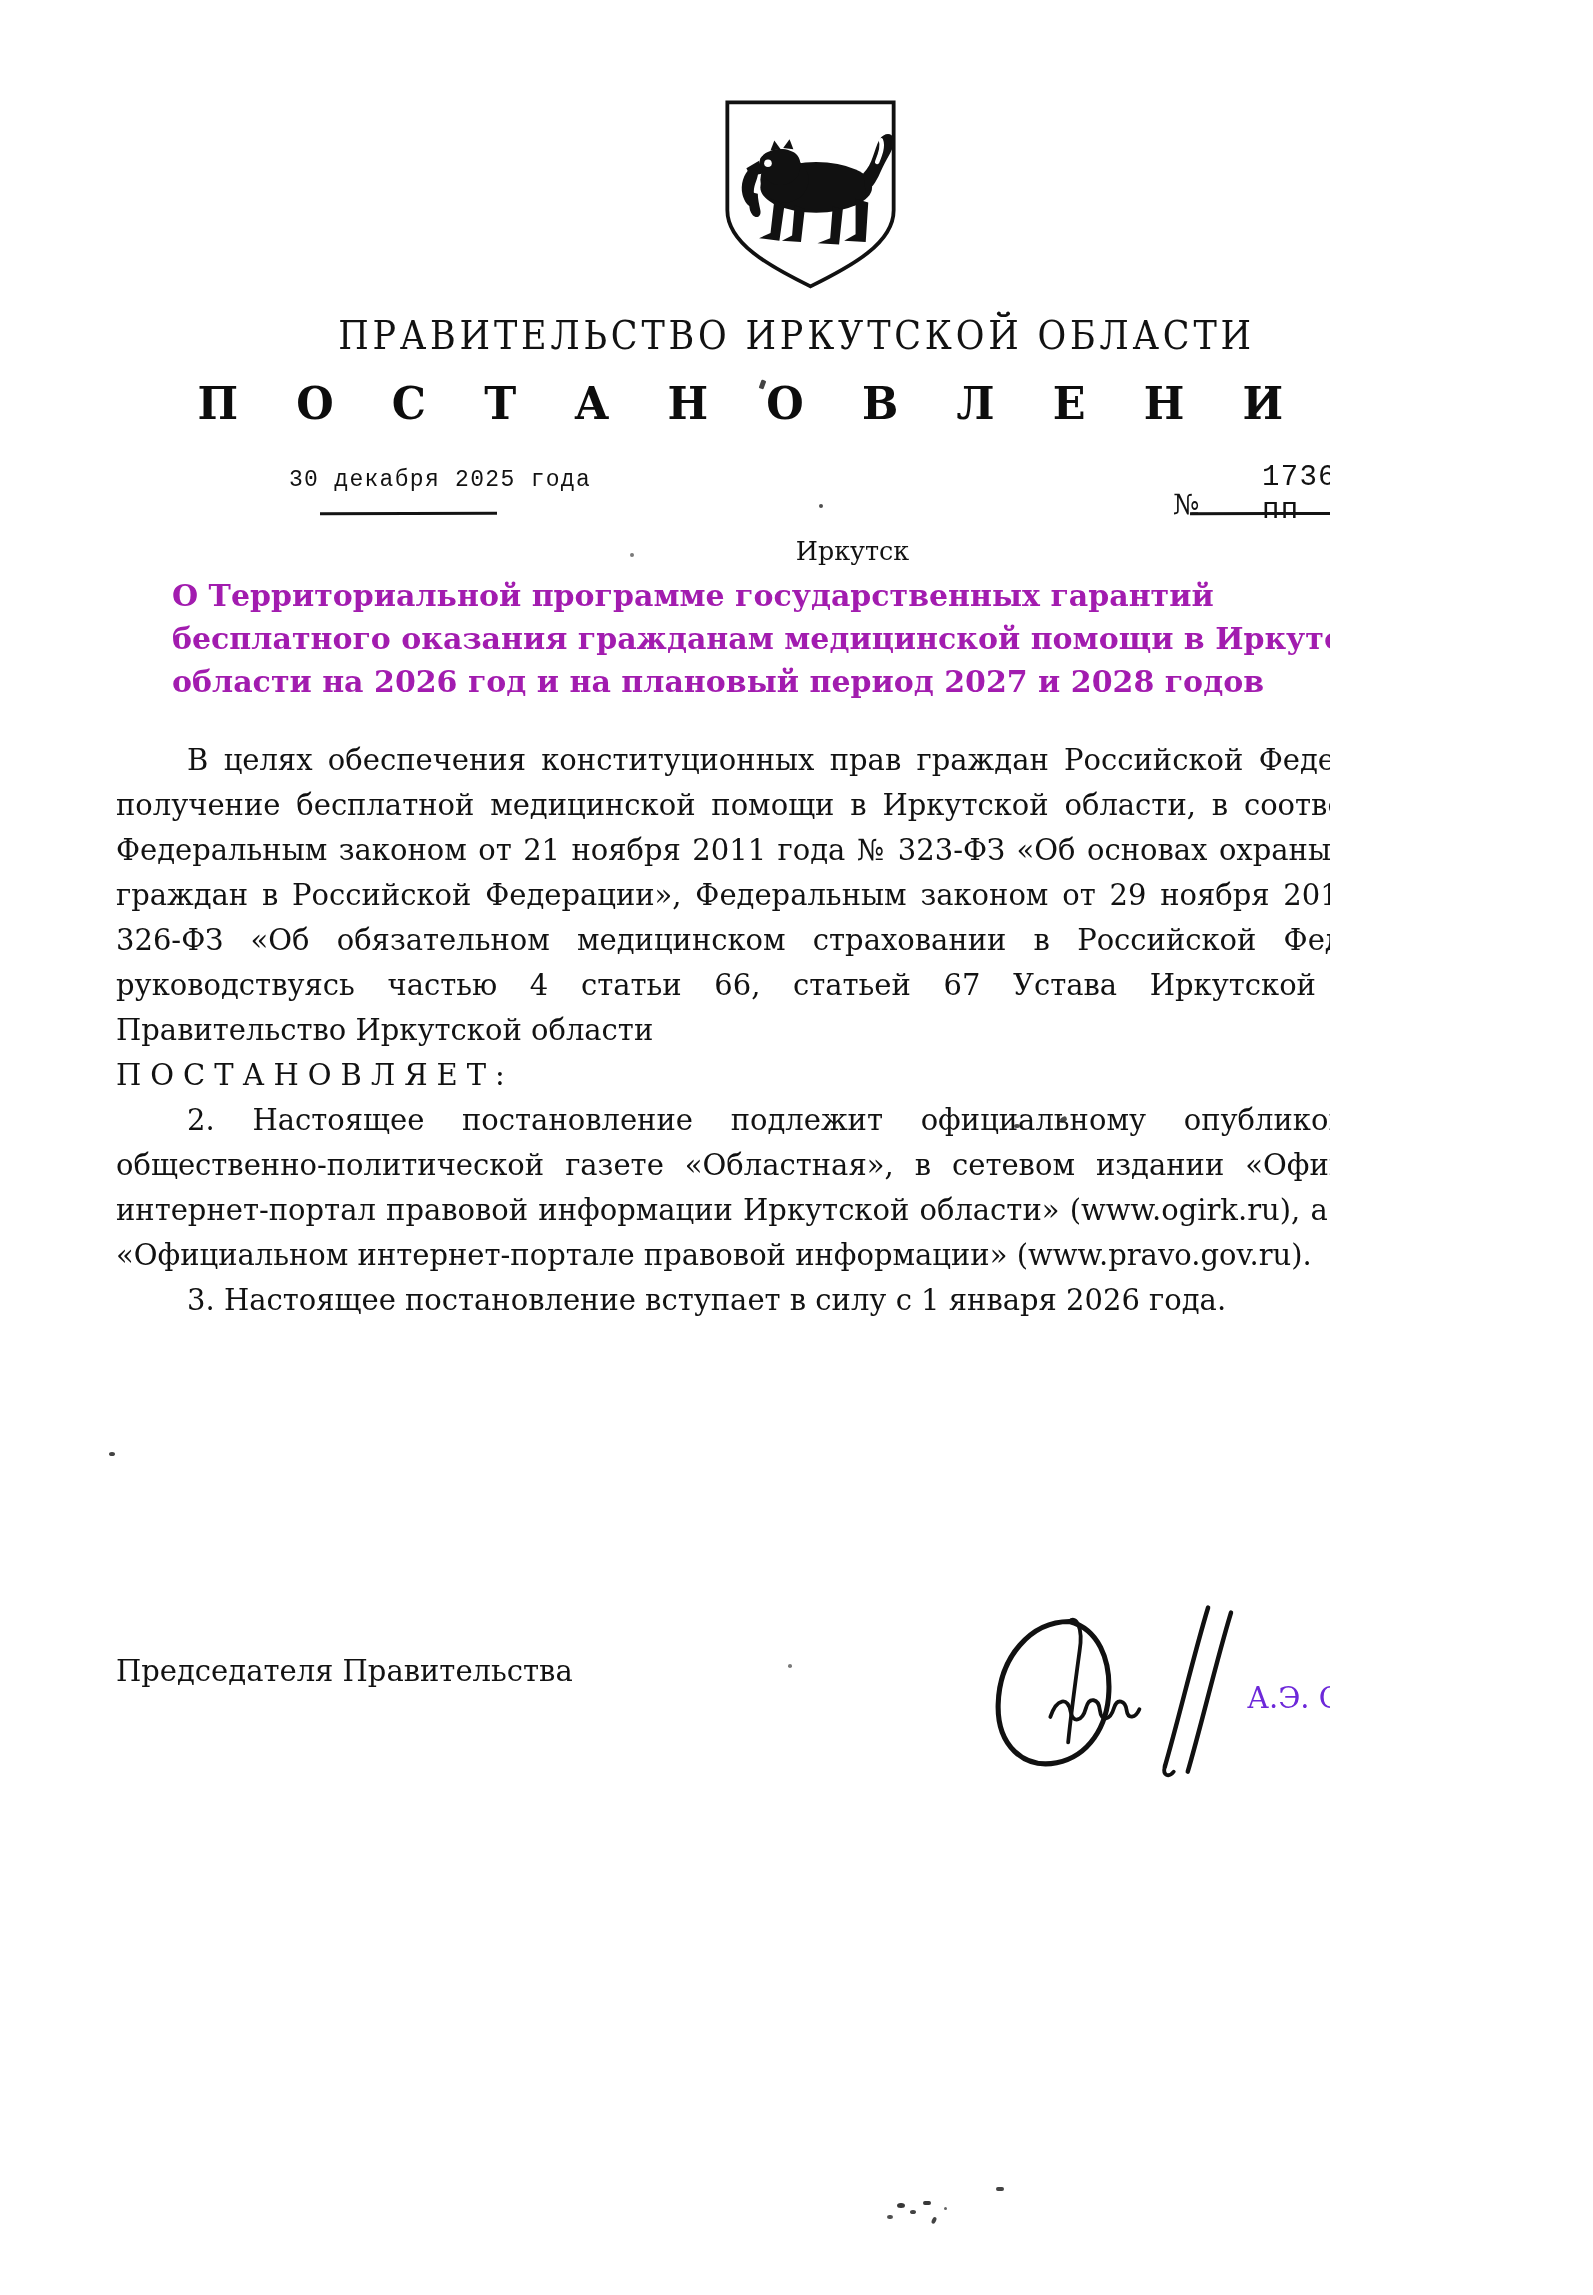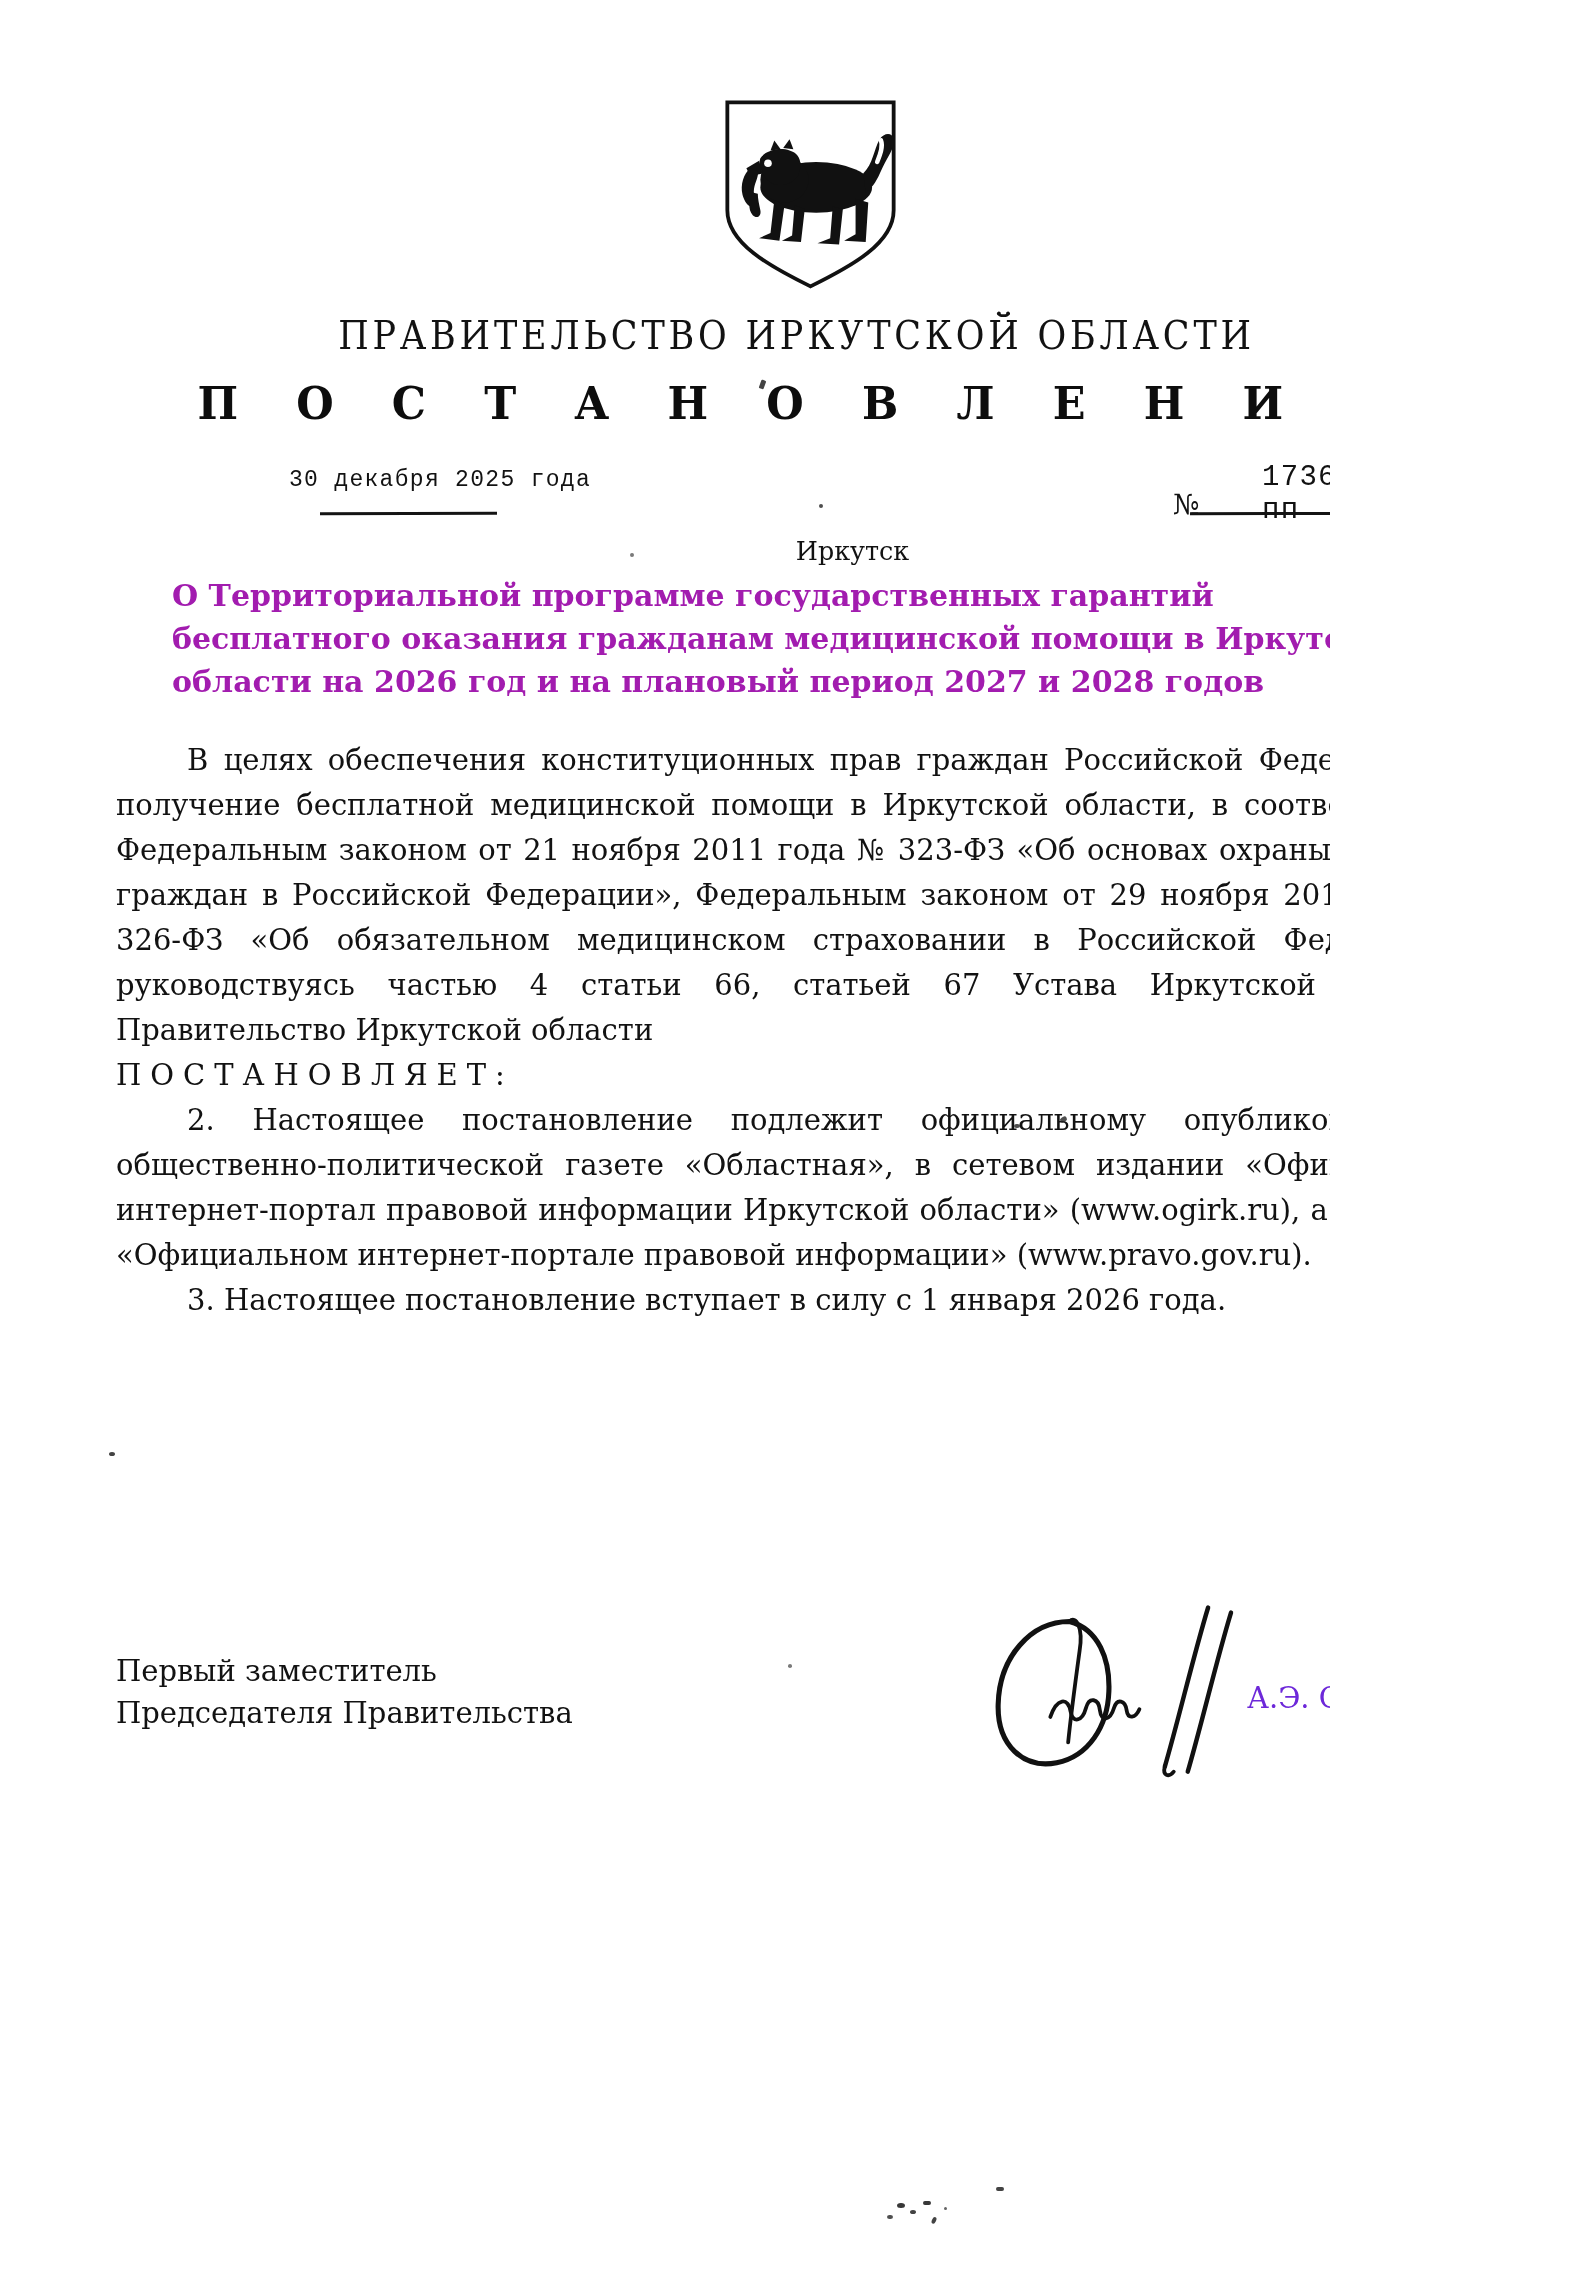--- a/index.html
+++ b/index.html
@@ -190,21 +190,20 @@
   <div class="title">О Территориальной программе государственных гарантий бесплатного оказания гражданам медицинской помощи в Иркутской области на 2026 год и на плановый период 2027 и 2028 годов</div>
 
   <div class="body-text">
     <p>В целях обеспечения конституционных прав граждан Российской Федерации на получение бесплатной медицинской помощи в Иркутской области, в соответствии с Федеральным законом от 21 ноября 2011 года № 323-ФЗ «Об основах охраны здоровья граждан в Российской Федерации», Федеральным законом от 29 ноября 2010 года № 326-ФЗ «Об обязательном медицинском страховании в Российской Федерации», руководствуясь частью 4 статьи 66, статьей 67 Устава Иркутской области, Правительство Иркутской области</p>
     <p class="resolves">ПОСТАНОВЛЯЕТ:</p>
     <p>2. Настоящее постановление подлежит официальному опубликованию в общественно-политической газете «Областная», в сетевом издании «Официальный интернет-портал правовой информации Иркутской области» (www.ogirk.ru), а также на «Официальном интернет-портале правовой информации» (www.pravo.gov.ru).</p>
     <p>3. Настоящее постановление вступает в силу с 1 января 2026 года.</p>
   </div>
 
   <div class="sig-position">
-    <div>Первый заместитель</div>
     <div>Председателя Правительства</div>
   </div>
 
   <div class="signature-svg">
     <svg viewBox="0 0 470 300" width="299" height="191" xmlns="http://www.w3.org/2000/svg" fill="none" stroke="#111" stroke-linecap="round">
 
       <path d="M150 40 C90 40 40 95 38 170 C36 235 78 272 130 262 C180 252 210 205 212 150 C214 100 196 52 150 40 Z" stroke-width="8"></path>
 
       <path d="M120 190 C130 160 148 158 152 182 C155 200 170 198 176 176 C181 158 196 160 198 180 C200 198 214 196 220 176 C225 160 238 164 240 180 C242 194 254 192 260 178" stroke-width="6"></path>
 

